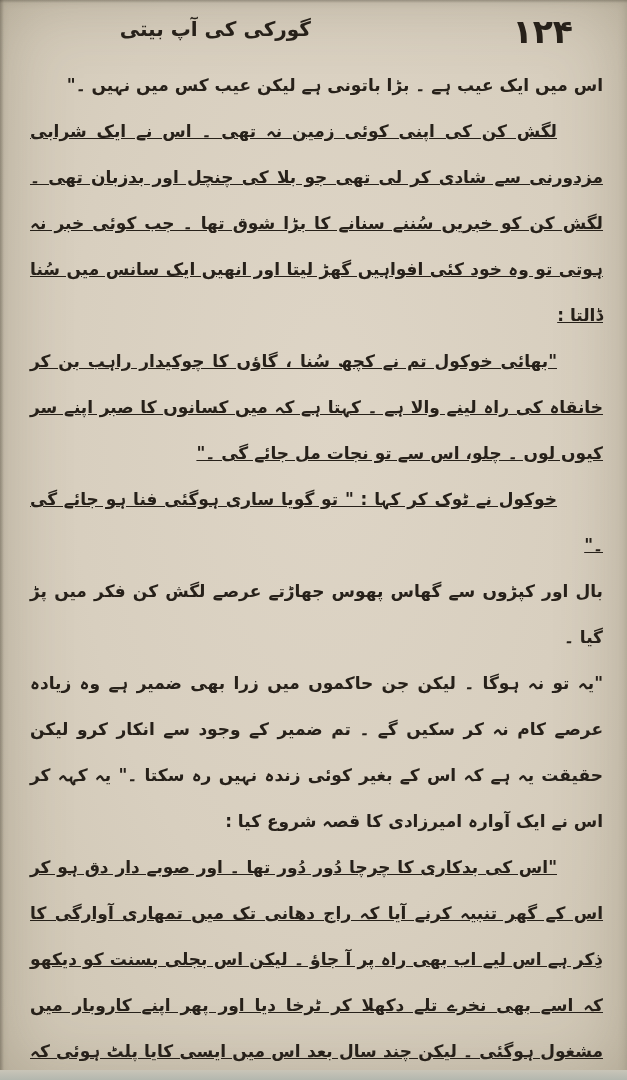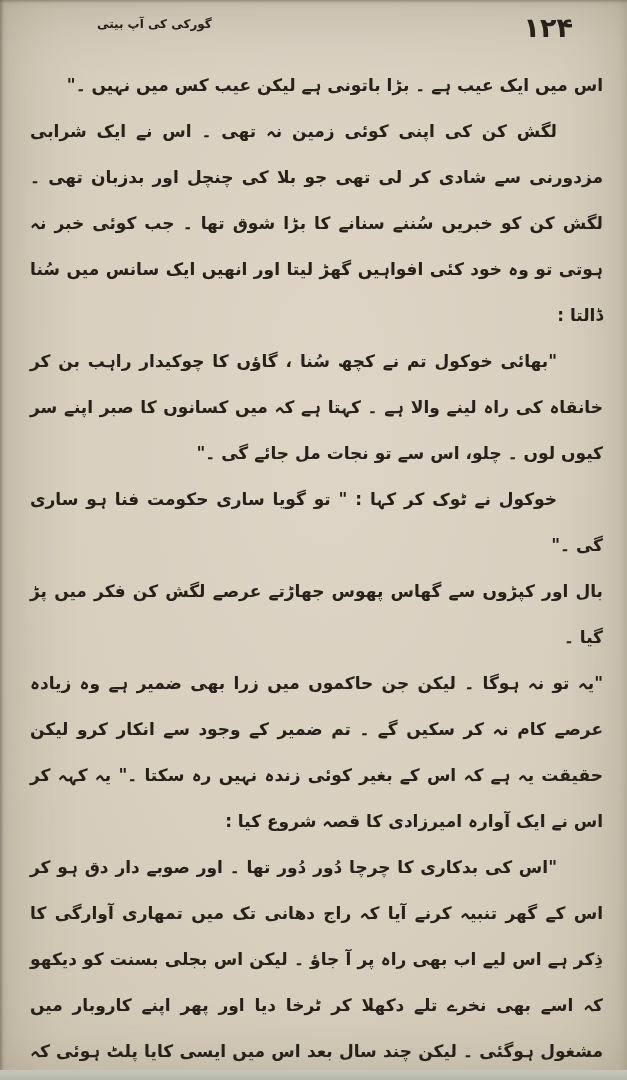--- a/index.html
+++ b/index.html
@@ -43,70 +43,71 @@
   .header {
     position: absolute;
     top: 10px;
     left: 0; right: 0;
     height: 42px;
   }
   .page-number {
     position: absolute;
     top: 2px;
     right: 54px;
-    font-size: 27px;
+    font-size: 33px;
     font-weight: bold;
     letter-spacing: 1px;
   }
   .running-title {
     position: absolute;
     top: 7px;
-    right: 300px;
+    right: 316px;
     width: 230px;
-    text-align: left;
-    font-size: 12px;
+    text-align: right;
+    font-size: 20px;
     font-weight: bold;
   }
   .page-body {
     position: absolute;
     top: 62px;
     right: 24px;
     left: 30px;
     bottom: 24px;
     font-size: 17px;
     font-weight: bold;
     line-height: 46px;
     text-align: justify;
   }
   .para {
     margin: 0;
     padding: 0;
   }
   .para.indent {
     text-indent: 46px;
+    text-decoration: underline;
   }
 </style>
 </head>
 <body>
 
 <div class="scan">
 
   <div class="edge-top"></div>
   <div class="edge-left"></div>
 
   <div class="header">
     <div class="page-number">۱۲۴</div>
     <div class="running-title">گورکی کی آپ بیتی</div>
   </div>
 
   <div class="page-body">
     <p class="para">اس میں ایک عیب ہے ۔ بڑا باتونی ہے لیکن عیب کس میں نہیں ۔"</p>
     <p class="para indent">لگش کن کی اپنی کوئی زمین نہ تھی ۔ اس نے ایک شرابی مزدورنی سے شادی کر لی تھی جو بلا کی چنچل اور بدزبان تھی ۔ لگش کن کو خبریں سُننے سنانے کا بڑا شوق تھا ۔ جب کوئی خبر نہ ہوتی تو وہ خود کئی افواہیں گھڑ لیتا اور انھیں ایک سانس میں سُنا ڈالتا :</p>
     <p class="para indent">"بھائی خوکول تم نے کچھ سُنا ، گاؤں کا چوکیدار راہب بن کر خانقاہ کی راہ لینے والا ہے ۔ کہتا ہے کہ میں کسانوں کا صبر اپنے سر کیوں لوں ۔ چلو، اس سے تو نجات مل جائے گی ۔"</p>
-    <p class="para indent">خوکول نے ٹوک کر کہا : " تو گویا ساری حکومت فنا ہو ساری گی ۔"</p>
+    <p class="para indent">خوکول نے ٹوک کر کہا : " تو گویا ساری ہوگئی فنا ہو جائے گی ۔"</p>
     <p class="para">بال اور کپڑوں سے گھاس پھوس جھاڑتے عرصے لگش کن فکر میں پڑ گیا ۔</p>
     <p class="para">"یہ تو نہ ہوگا ۔ لیکن جن حاکموں میں زرا بھی ضمیر ہے وہ زیادہ عرصے کام نہ کر سکیں گے ۔ تم ضمیر کے وجود سے انکار کرو لیکن حقیقت یہ ہے کہ اس کے بغیر کوئی زندہ نہیں رہ سکتا ۔" یہ کہہ کر اس نے ایک آوارہ امیرزادی کا قصہ شروع کیا :</p>
     <p class="para indent">"اس کی بدکاری کا چرچا دُور دُور تھا ۔ اور صوبے دار دق ہو کر اس کے گھر تنبیہ کرنے آیا کہ راج دھانی تک میں تمھاری آوارگی کا ذِکر ہے اس لیے اب بھی راہ پر آ جاؤ ۔ لیکن اس بجلی بسنت کو دیکھو کہ اسے بھی نخرے تلے دکھلا کر ٹرخا دیا اور پھر اپنے کاروبار میں مشغول ہوگئی ۔ لیکن چند سال بعد اس میں ایسی کایا پلٹ ہوئی کہ ایک روز کسانوں کو جمع کر کے اپنا دھن مال ان میں بانٹنے کا ارادہ ظاہر کیا اور اعلان کیا کہ میں خود ــــــــــــ"</p>
 
   </div>
 
   <div class="edge-bottom"></div>
 
 </div>
 

